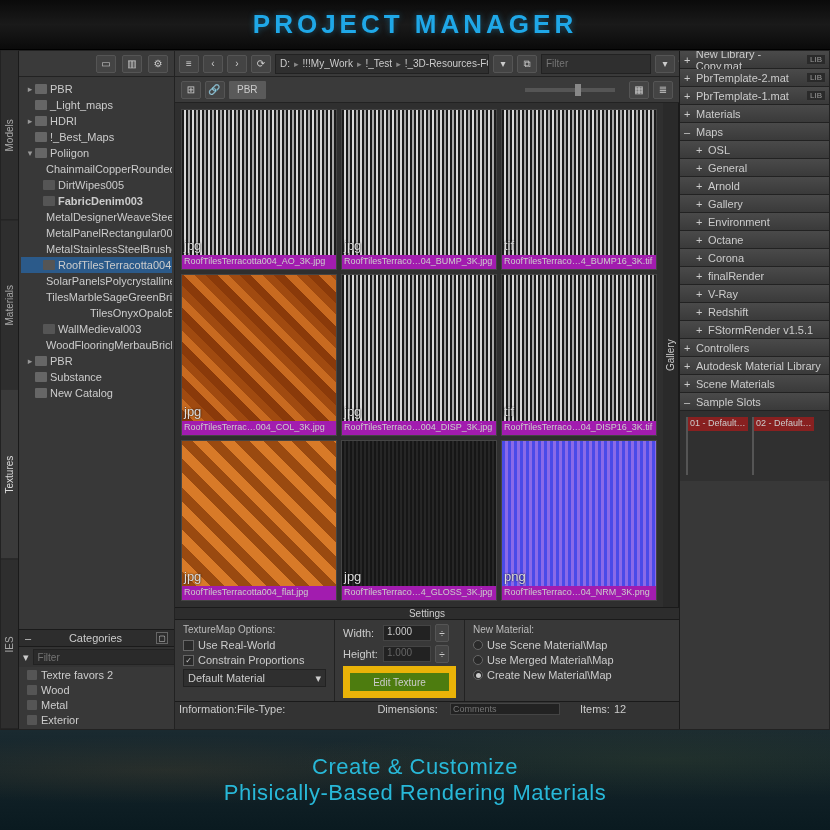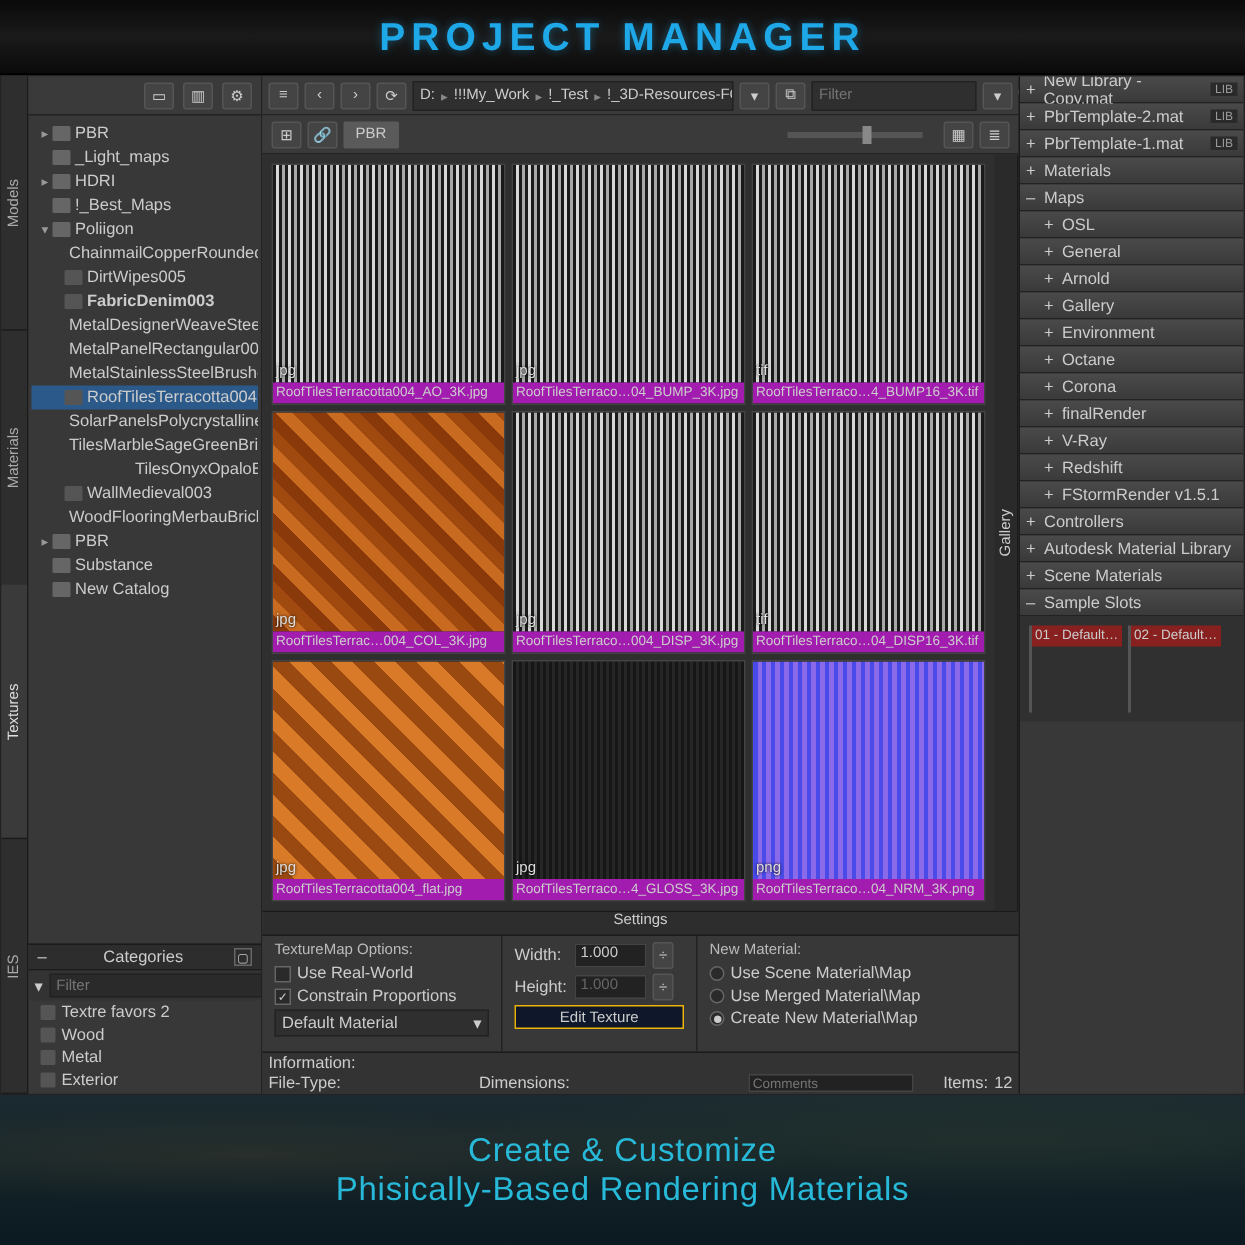--- a/index.html
+++ b/index.html
@@ -34,21 +34,21 @@
 .search-box{width:110px;height:20px;background:#2f2f2f;border:1px solid #222;display:flex;align-items:center;padding:0 4px}
 .search-box input{flex:1;background:transparent;border:0;color:#999;font-size:10px;outline:none}
 .pbr-bar{height:26px;display:flex;align-items:center;gap:4px;padding:0 6px;background:#3a3a3a;border-bottom:1px solid #222}
 .pbr-chip{height:18px;padding:0 8px;background:#5a5a5a;display:flex;align-items:center;font-size:10px;border-radius:1px}
 .slider{width:90px;height:4px;background:#555;position:relative;margin-left:auto;margin-right:10px}
 .slider .knob{position:absolute;top:-4px;left:55%;width:6px;height:12px;background:#888}
 .grid-wrap{flex:1;display:flex;background:#2f2f2f;overflow:hidden}
 .grid{flex:1;display:grid;grid-template-columns:repeat(3,1fr);grid-template-rows:repeat(3,1fr);gap:4px;padding:6px;overflow:hidden}
 .thumb{background:#222;border:1px solid #444;position:relative;display:flex;flex-direction:column;overflow:hidden;cursor:pointer}
 .thumb .img{flex:1}
-.thumb .ext{position:absolute;bottom:16px;left:2px;font-size:10px;color:#ddd;text-shadow:0 0 2px #000}
+.thumb .ext{position:absolute;bottom:16px;left:2px;font-size:13px;color:#ddd;text-shadow:0 0 2px #000}
 .thumb .cap{height:14px;background:#a21caf;font-size:9px;padding:1px 2px;overflow:hidden;white-space:nowrap;text-overflow:ellipsis}
 .tex-stripes{background:repeating-linear-gradient(90deg,#1a1a1a 0,#1a1a1a 2px,#d8d8d8 2px,#d8d8d8 4px,#1a1a1a 4px,#1a1a1a 6px,#a8a8a8 6px,#a8a8a8 8px)}
 .tex-diag{background:repeating-linear-gradient(45deg,#8a3a0a 0,#8a3a0a 8px,#c86a20 8px,#c86a20 16px,#a04a10 16px,#a04a10 24px)}
 .tex-diag-dk{background:repeating-linear-gradient(45deg,#9a4a10 0,#9a4a10 10px,#d87a28 10px,#d87a28 20px)}
 .tex-dark{background:repeating-linear-gradient(90deg,#161616 0,#161616 2px,#262626 2px,#262626 4px)}
 .tex-nrm{background:repeating-linear-gradient(90deg,#4a4ae8 0,#4a4ae8 3px,#8a6ae8 3px,#8a6ae8 6px)}
 .gallery-rail{width:16px;background:#2a2a2a;display:flex;align-items:center;justify-content:center;writing-mode:vertical-rl;transform:rotate(180deg);font-size:10px;border-left:1px solid #1a1a1a}
 .settings{height:94px;border-top:1px solid #1a1a1a;background:#383838;display:flex;flex-direction:column}
 .settings-title{height:16px;text-align:center;font-size:10px;background:#2d2d2d;border-bottom:1px solid #1a1a1a}
 .settings-body{flex:1;display:flex}
@@ -57,22 +57,22 @@
 .fs-title{font-size:10px;color:#bbb;margin-bottom:1px}
 .chk{display:flex;align-items:center;gap:4px;font-size:10px;cursor:pointer}
 .chk .box{width:11px;height:11px;border:1px solid #666;background:#2a2a2a;display:flex;align-items:center;justify-content:center;font-size:8px}
 .rad{display:flex;align-items:center;gap:4px;font-size:10px;cursor:pointer}
 .rad .dot{width:10px;height:10px;border:1px solid #666;border-radius:50%;background:#2a2a2a;display:flex;align-items:center;justify-content:center}
 .rad.on .dot::after{content:"";width:5px;height:5px;border-radius:50%;background:#ccc}
 .wh-row{display:flex;align-items:center;gap:4px;font-size:10px}
 .wh-row label{width:36px}
 .wh-row .num{width:48px;height:16px;background:#222;border:1px solid #444;padding:0 3px;font-size:10px}
 .dd{height:18px;background:#2f2f2f;border:1px solid #222;display:flex;align-items:center;justify-content:space-between;padding:0 4px;font-size:10px;cursor:pointer}
-.btn{height:16px;background:#0f172a;border:1px solid #eab308;display:flex;align-items:center;justify-content:center;padding:0 8px;font-size:10px;cursor:pointer}
-.info-bar{height:28px;background:#333;border-top:1px solid #1a1a1a;display:flex;flex-direction:column;font-size:10px;padding:0 4px}
+.btn{height:32px;background:#4d7c0f;border:7px solid #eab308;display:flex;align-items:center;justify-content:center;padding:0 8px;font-size:10px;cursor:pointer}
+.info-bar{height:28px;background:#333;border-top:1px solid #1a1a1a;display:flex;flex-direction:row;font-size:10px;padding:0 4px}
 .info-row{display:flex;align-items:center;height:14px;gap:12px}
 .info-row .seg{display:flex;gap:4px}
 .info-row .seg input{height:12px;width:110px;background:#222;border:1px solid #444;font-size:9px;padding:0 2px}
 .right{width:150px;background:#383838;border-left:1px solid #1a1a1a;display:flex;flex-direction:column;overflow:hidden}
 .lib-item{height:18px;background:linear-gradient(#4a4a4a,#3a3a3a);border-bottom:1px solid #222;display:flex;align-items:center;padding:0 4px;cursor:pointer;font-size:10px}
 .lib-item .plus{width:10px;margin-right:2px}
 .lib-item .tag{margin-left:auto;font-size:8px;background:#2a2a2a;padding:0 3px;color:#999}
 .lib-item.sub{padding-left:16px}
 .slots{display:flex;gap:4px;padding:6px;background:#303030}
 .slot{width:62px;display:flex;flex-direction:row;cursor:pointer}

